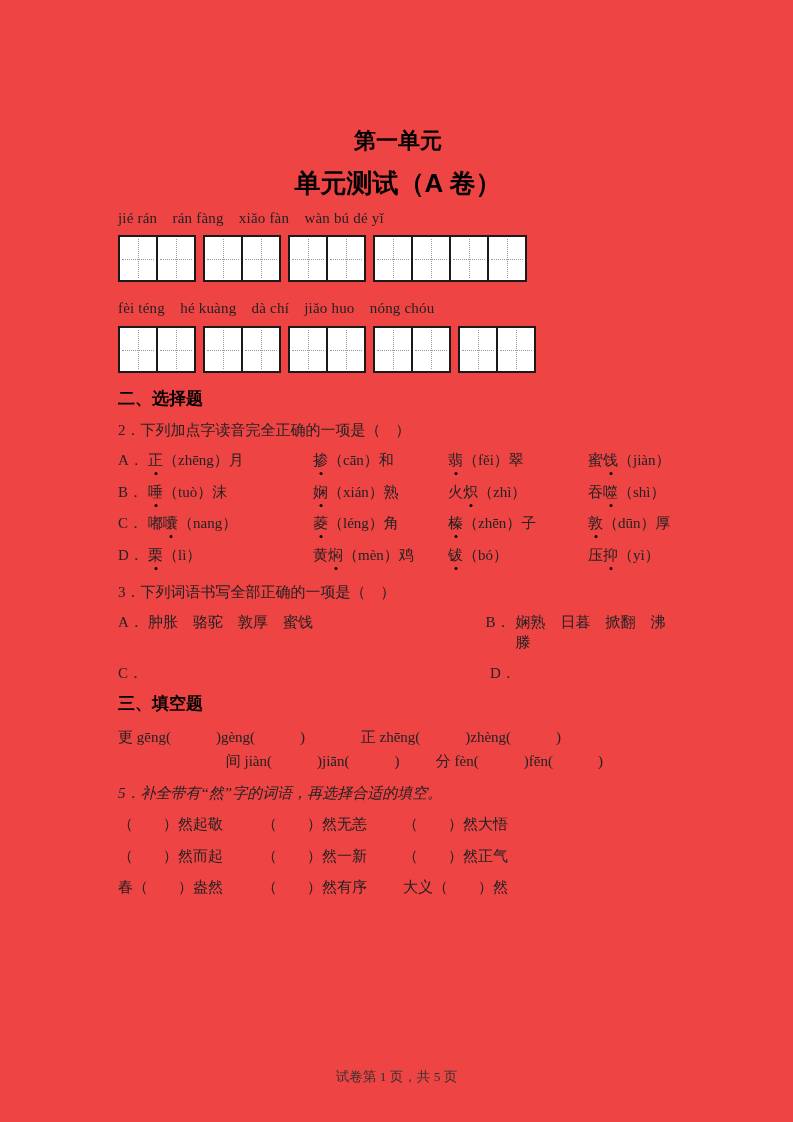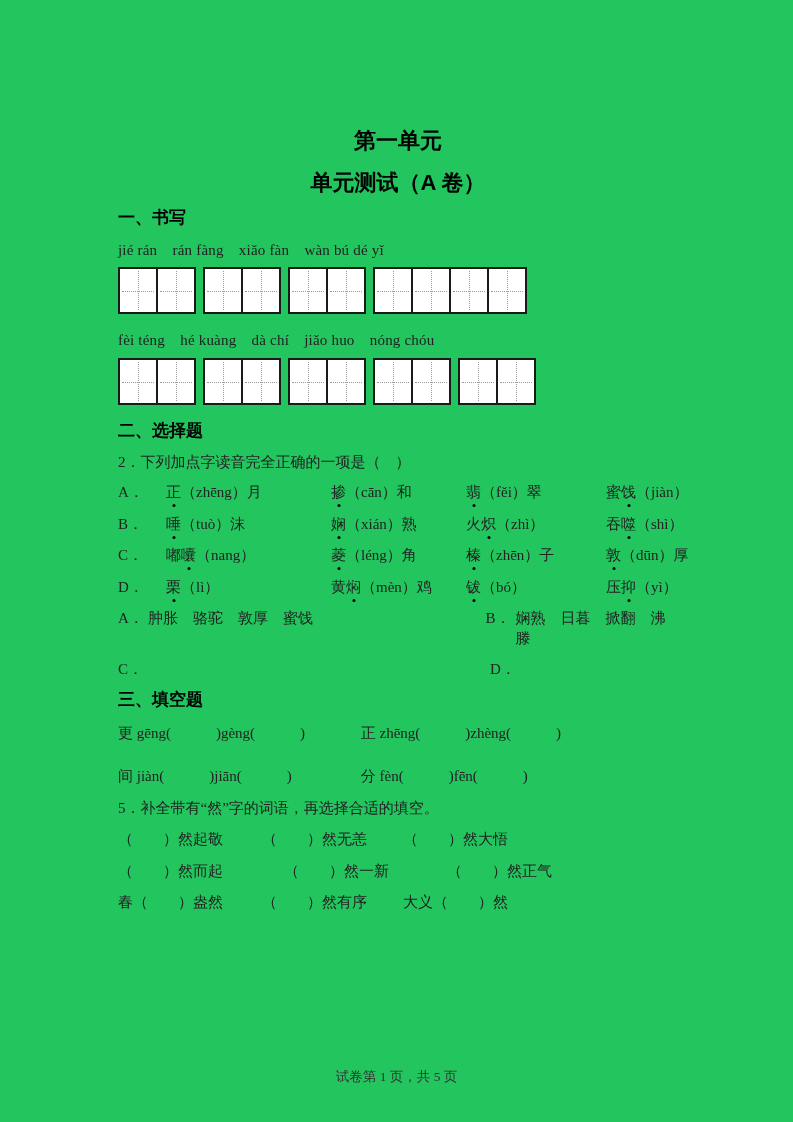--- a/index.html
+++ b/index.html
@@ -1,47 +1,47 @@
 <!DOCTYPE html>
 <html><head>
 <meta charset="utf-8">
 <style>
   html,body{margin:0;padding:0;background:#ffffff;}
   .page{
     position:relative;
     width:793px;height:1122px;
-    background:#22c55e;
+    background:#ef4444;
     font-family:"Liberation Serif","DejaVu Serif",serif;
     color:#222222;
     font-size:15px;
     overflow:hidden;
   }
   .content{position:absolute;left:118px;top:0;width:560px;}
   p{margin:0;}
   .title{margin-top:126px;text-align:center;font-size:22px;font-weight:bold;color:#000;
          line-height:30px;font-family:"Liberation Sans","DejaVu Sans",sans-serif;}
-  .subtitle{margin-top:12px;text-align:center;font-size:22px;font-weight:bold;color:#000;
+  .subtitle{margin-top:12px;text-align:center;font-size:26px;font-weight:bold;color:#000;
          line-height:30px;font-family:"Liberation Sans","DejaVu Sans",sans-serif;}
   .sec{font-size:17px;font-weight:bold;color:#000;line-height:24px;
        font-family:"Liberation Sans","DejaVu Sans",sans-serif;}
   .line{line-height:20px;}
   .pinyin{line-height:20px;letter-spacing:0.2px;}
   
   .gridrow{display:flex;gap:7px;}
   .ggroup{display:flex;}
   .gbox{box-sizing:border-box;width:40px;height:47px;border:2px solid #1a1a1a;
         margin-left:-2px;position:relative;background:#fff;}
   .gbox:first-child{margin-left:0;}
   .gbox::before{content:'';position:absolute;left:50%;top:2px;bottom:2px;border-left:1px dotted #999;}
   .gbox::after{content:'';position:absolute;top:50%;left:2px;right:2px;border-top:1px dotted #999;}
   
   .opt{display:flex;line-height:22px;}
   .optlab{flex:none;width:30px;}
   .q2item{flex:none;}
-  .q2item:nth-child(2){width:165px;margin-left:18px;}
+  .q2item:nth-child(2){width:165px;}
   .q2item:nth-child(3){width:135px;}
   .q2item:nth-child(4){width:140px;}
   .dt{position:relative;display:inline-block;}
   .dt::after{content:'';position:absolute;left:50%;bottom:-4px;width:3px;height:3px;
              border-radius:50%;background:#000;transform:translateX(-50%);}
   
   .q3row{display:flex;line-height:20px;}
   .q3opt{display:flex;}
   .q3opt.colA{width:372px;}
   .q3lab{flex:none;width:30px;}
@@ -57,21 +57,20 @@
 </style>
 </head>
 <body>
 
 <div class="page">
   <div class="content">
 
     <div class="title">第一单元</div>
     <div class="subtitle">单元测试（A 卷）</div>
 
-    <div class="sec" style="margin-top:8px;">一、书写</div>
 
     <p class="pinyin" style="margin-top:10px;">jié rán　rán fàng　xiǎo fàn　wàn bú dé yǐ</p>
     <div class="gridrow" style="margin-top:7px;">
         <div class="ggroup">
           <div class="gbox"></div>
           <div class="gbox"></div>
         </div>
         <div class="ggroup">
           <div class="gbox"></div>
           <div class="gbox"></div>
@@ -136,20 +135,21 @@
         <span class="q2item"><span class="dt">敦</span>（dūn）厚</span>
       </div>
     <div class="opt" style="margin-top:10px;">
         <span class="optlab">D．</span>
         <span class="q2item"><span class="dt">栗</span>（lì）</span>
         <span class="q2item">黄<span class="dt">焖</span>（mèn）鸡</span>
         <span class="q2item"><span class="dt">钹</span>（bó）</span>
         <span class="q2item">压<span class="dt">抑</span>（yì）</span>
       </div>
 
+    <p class="line" style="margin-top:16px;">3．下列词语书写全部正确的一项是（　）</p>
     <div class="q3row" style="margin-top:10px;">
       <div class="q3opt colA">
         <span class="q3lab">A．</span>
         <span>肿胀　骆驼　敦厚　蜜饯</span>
       </div>
       <div class="q3opt">
         <span class="q3lab">B．</span>
         <span>娴熟　日暮　掀翻　沸滕</span>
       </div>
     </div>
@@ -161,32 +161,32 @@
         <span class="q3lab">D．</span>
       </div>
     </div>
 
     <div class="sec" style="margin-top:9px;">三、填空题</div>
 
     <p class="q4row" style="margin-top:11px;">
       <span class="q4left">更 gēng(　　　)gèng(　　　)</span>
       <span>正 zhēng(　　　)zhèng(　　　)</span>
     </p>
-    <p class="q4row" style="margin-top:23px;">
+    <p class="q4row" style="margin-top:4px;text-align:center;">
       <span class="q4left">间 jiàn(　　　)jiān(　　　)</span>
       <span>分 fèn(　　　)fēn(　　　)</span>
     </p>
 
-    <p class="line" style="margin-top:12px;">5．补全带有“然”字的词语，再选择合适的填空。</p>
+    <p class="line" style="margin-top:12px;font-style:italic;">5．补全带有“然”字的词语，再选择合适的填空。</p>
     <div class="q5row" style="margin-top:11px;">
       <span class="c1">（　　）然起敬</span>
       <span class="c2">（　　）然无恙</span>
       <span>（　　）然大悟</span>
     </div>
-    <div class="q5row" style="margin-top:12px;gap:22px;">
+    <div class="q5row" style="margin-top:12px;">
       <span class="c1">（　　）然而起</span>
       <span class="c2">（　　）然一新</span>
       <span>（　　）然正气</span>
     </div>
     <div class="q5row" style="margin-top:11px;">
       <span class="c1">春（　　）盎然</span>
       <span class="c2">（　　）然有序</span>
       <span>大义（　　）然</span>
     </div>
 

